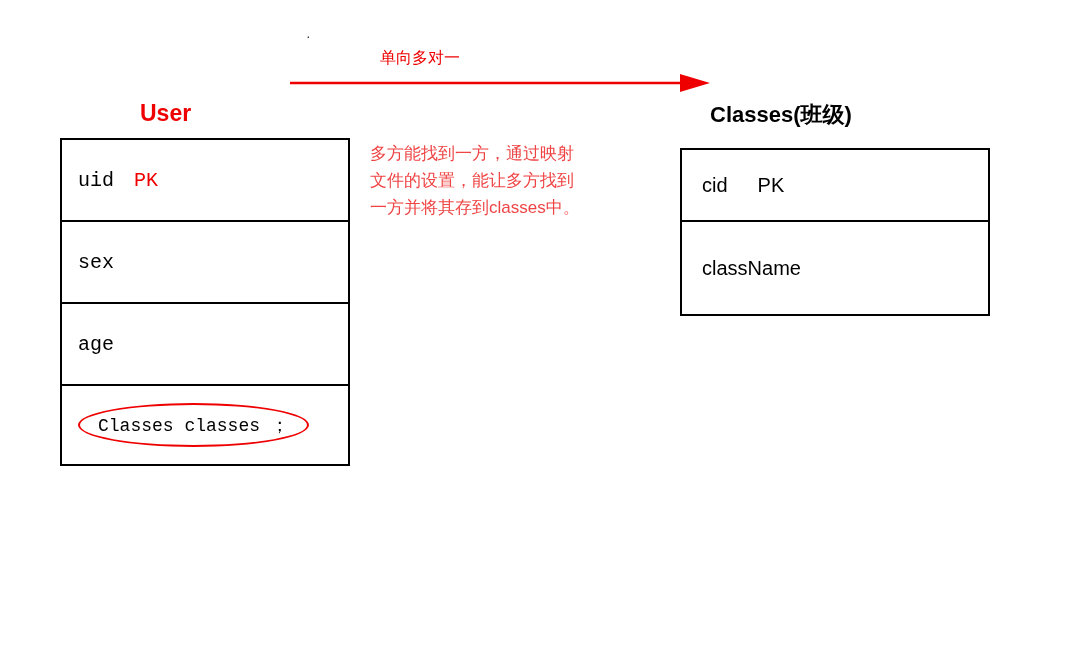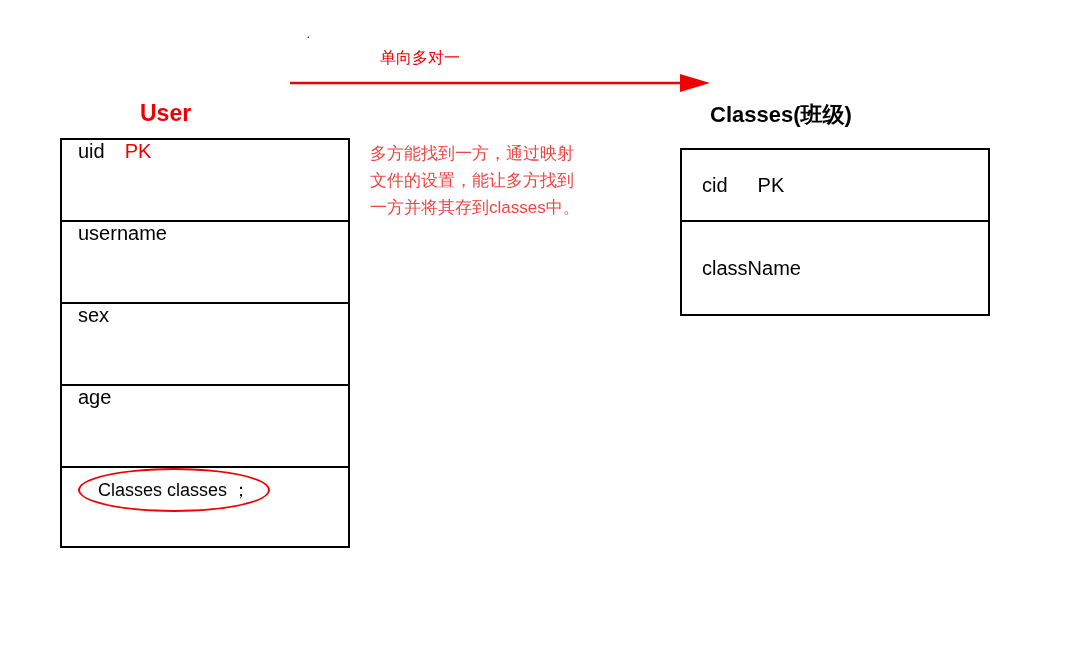--- a/index.html
+++ b/index.html
@@ -71,25 +71,26 @@
       position: absolute;
       top: 138px;
       left: 60px;
       width: 290px;
       border: 2px solid #000;
     }
 
     .user-table .row {
       border-bottom: 2px solid #000;
       display: flex;
-      align-items: flex-start;
+      align-items: center;
       padding: 0 16px;
       height: 82px;
       font-size: 20px;
       color: #000;
+      font-family: Liberation Mono, monospace;
     }
 
     .user-table .row:last-child {
       border-bottom: none;
     }
 
     .user-table .row .pk {
       color: #e00;
       font-size: 20px;
       margin-left: 20px;
@@ -169,23 +170,20 @@
   <div class="classes-label">Classes(班级)</div>
 
   <div class="description">多方能找到一方，通过映射文件的设置，能让多方找到一方并将其存到classes中。</div>
 
   <div class="user-table">
     <div class="row">
       <span>uid</span>
       <span class="pk">PK</span>
     </div>
     <div class="row">
-      <span>username</span>
-    </div>
-    <div class="row">
       <span>sex</span>
     </div>
     <div class="row">
       <span>age</span>
     </div>
     <div class="row classes-row">
       <span class="classes-oval">Classes classes ；</span>
     </div>
   </div>
 

